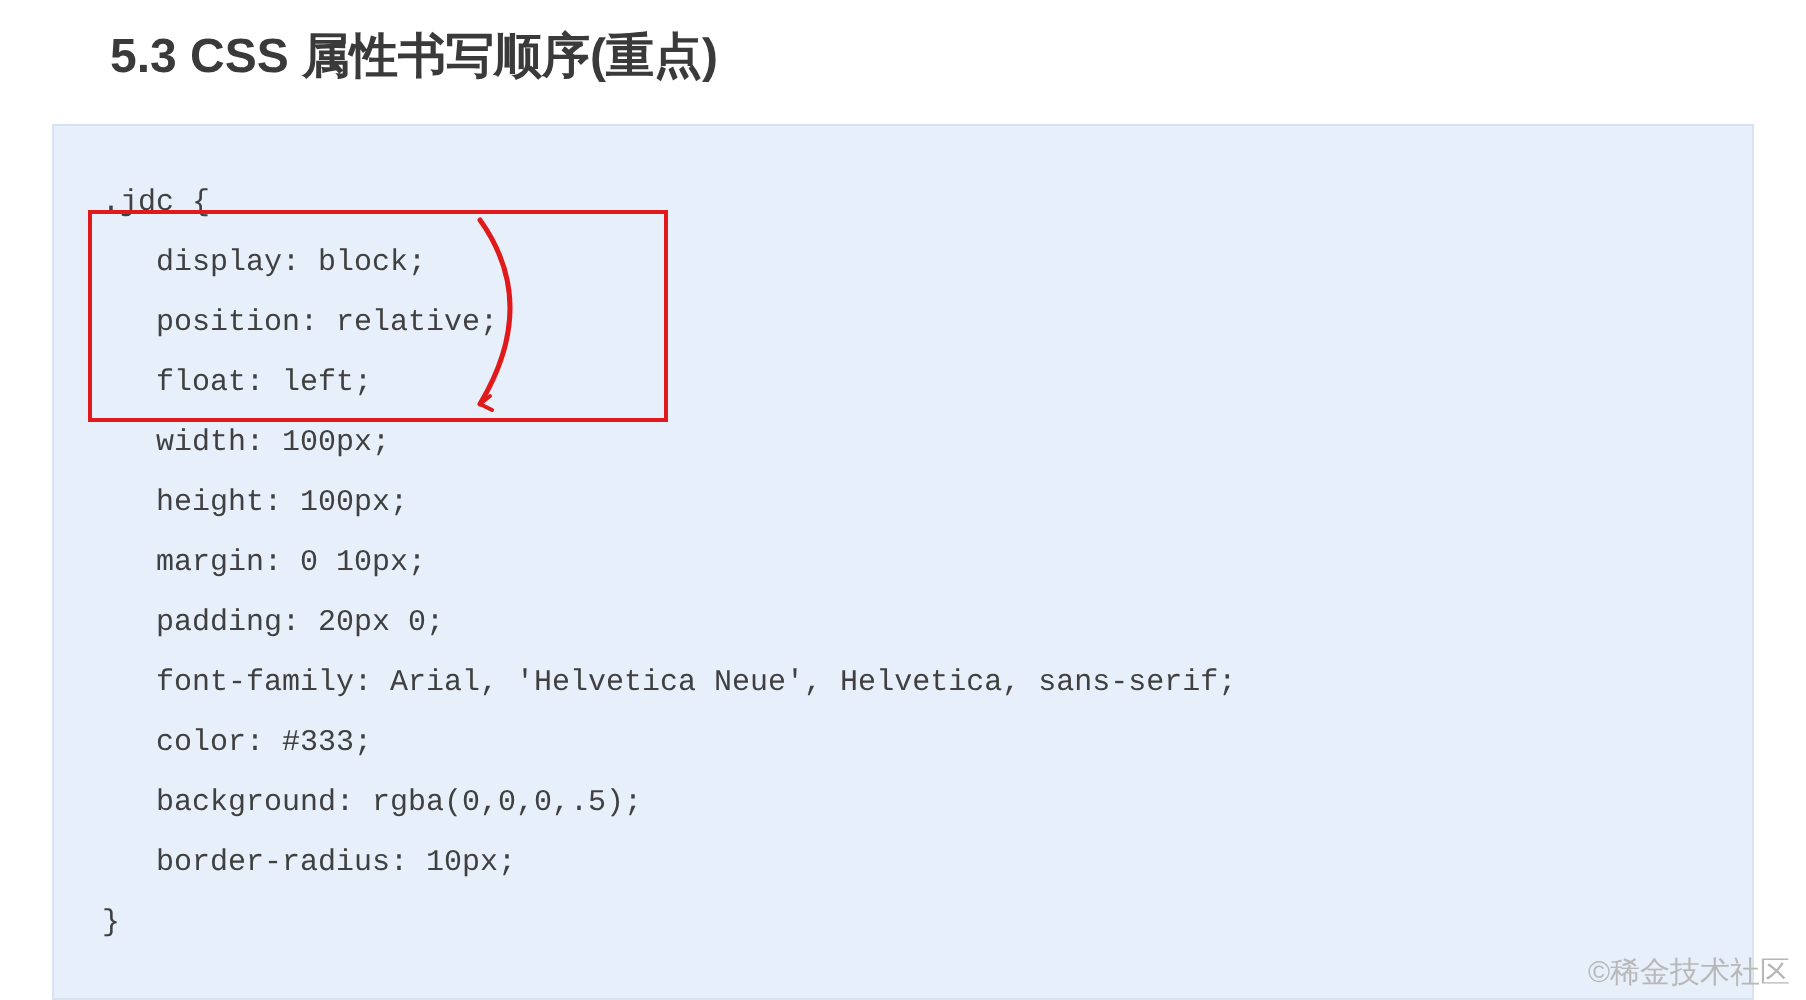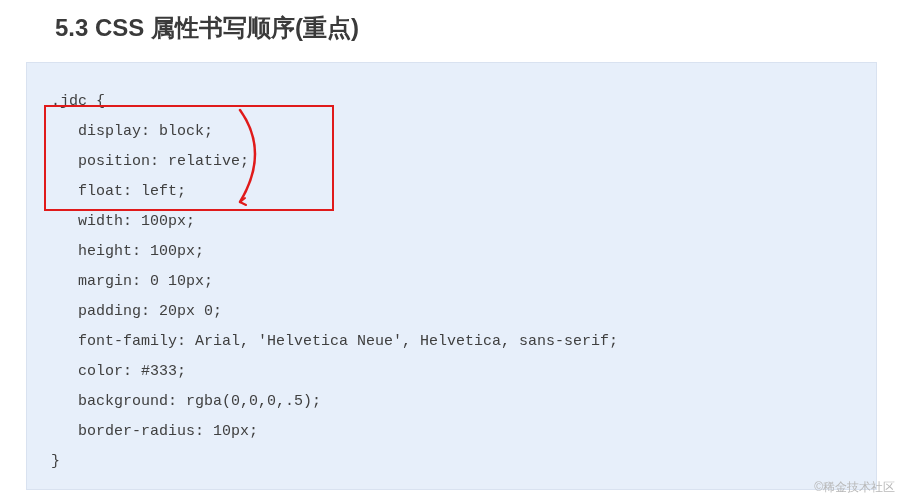--- a/index.html
+++ b/index.html
@@ -15,21 +15,21 @@
     font-size: 24px;
     font-weight: bold;
     color: #3a3a3a;
     padding: 12px 0 0 36px;
     margin-left: 19px;
   }
   .code-panel {
     background: #e7effa;
     border: 1px solid #d9e2f0;
     margin: 18px 26px 0 26px;
-    padding: 24px 24px 12px 24px;
+    padding: 24px 24px 22px 24px;
     min-height: 420px;
     position: relative;
   }
   .code-block {
     font-family: "Courier New", monospace;
     font-size: 15px;
     line-height: 2.0;
     color: #404040;
     white-space: pre;
   }
@@ -47,21 +47,21 @@
     left: 225px;
     top: 102px;
     width: 60px;
     height: 110px;
     pointer-events: none;
   }
   .watermark {
     position: absolute;
     right: 8px;
     bottom: 4px;
-    font-size: 12px;
+    font-size: 15px;
     color: #b8b8b8;
   }
 </style>
 </head>
 <body>
 
 <div class="heading">5.3 CSS 属性书写顺序(重点)</div>
 
 <div class="code-panel">
   <div class="code-block"><span>.jdc {</span>

